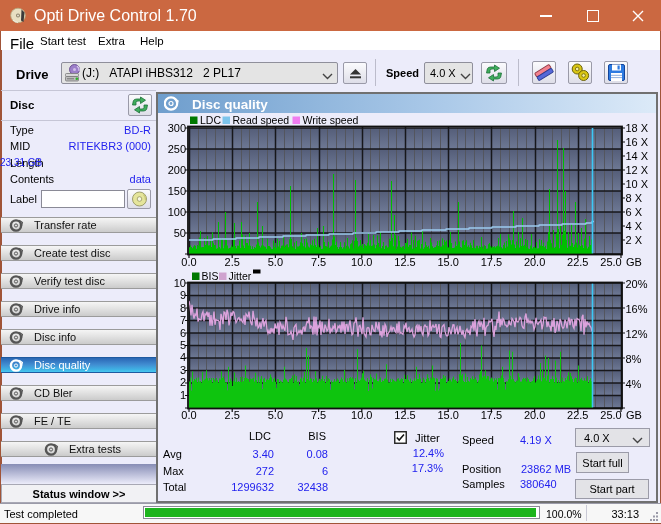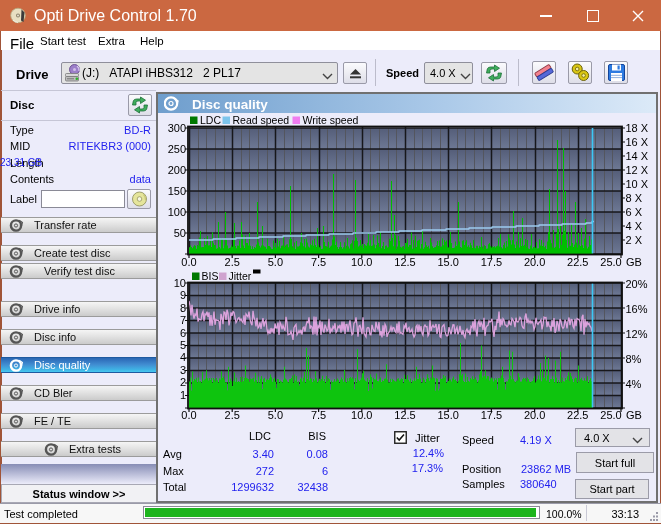--- a/index.html
+++ b/index.html
@@ -131,21 +131,21 @@
     <div class="tx" style="color:#111">Transfer rate</div>
   </div>
 <div class="navbtn" style="top:245px;">
     <div class="ic"><svg width="15" height="15" viewBox="0 0 15 15">
         <circle cx="7" cy="7.5" r="5.1" fill="none" stroke="#555" stroke-width="2.4"></circle>
         <circle cx="7" cy="7.5" r="1.6" fill="none" stroke="#555" stroke-width="1"></circle>
         <path d="M10.2 2.2 L13.4 4.6 L12.6 7.6" stroke="#555" stroke-width="1.2" fill="none"></path>
       </svg></div>
     <div class="tx" style="color:#111">Create test disc</div>
   </div>
-<div class="navbtn" style="top:263px;gap:10px;">
+<div class="navbtn" style="top:273px;">
     <div class="ic"><svg width="15" height="15" viewBox="0 0 15 15">
         <circle cx="7" cy="7.5" r="5.1" fill="none" stroke="#555" stroke-width="2.4"></circle>
         <circle cx="7" cy="7.5" r="1.6" fill="none" stroke="#555" stroke-width="1"></circle>
         <path d="M10.2 2.2 L13.4 4.6 L12.6 7.6" stroke="#555" stroke-width="1.2" fill="none"></path>
       </svg></div>
     <div class="tx" style="color:#111">Verify test disc</div>
   </div>
 <div class="navbtn" style="top:301px;">
     <div class="ic"><svg width="15" height="15" viewBox="0 0 15 15">
         <circle cx="7" cy="7.5" r="5.1" fill="none" stroke="#555" stroke-width="2.4"></circle>
@@ -326,21 +326,21 @@
 <div class="abs " style="left:462px;top:462.5px;font-size:11px">Position</div>
 <div class="abs blue" style="left:521px;top:462.5px;font-size:11px">23862 MB</div>
 <div class="abs " style="left:462px;top:478px;font-size:11px">Samples</div>
 <div class="abs blue" style="left:520px;top:478px;font-size:11px">380640</div>
 <div class="gbtn" style="left:575px;top:428px;width:75px;height:19px;justify-content:flex-start">
     <span style="margin-left:8px">4.0 X</span>
   </div>
 <div class="abs" style="left:632px;top:434px"><svg width="11" height="7" viewBox="0 0 11 7">
       <path d="M1 1 L5.5 5.5 L10 1" stroke="#444" stroke-width="1.4" fill="none"></path>
     </svg></div>
-<div class="gbtn" style="left:576px;top:452px;width:78px;height:21px">Start full</div>
+<div class="gbtn" style="left:576px;top:452px;width:53px;height:21px">Start full</div>
 <div class="gbtn" style="left:575px;top:479px;width:74px;height:20px">Start part</div>
 <div class="abs" style="left:0;top:503px;width:661px;height:1px;background:#9A9AA8"></div>
 <div class="abs" style="left:0;top:504px;width:661px;height:18.5px;background:#F7F7F7"></div>
 <div class="abs" style="left:4px;top:508px;font-size:11px">Test completed</div>
 <div class="abs" style="left:143px;top:506px;width:397px;height:13px;background:#fff;border:1px solid #8A8A96"></div>
 <div class="abs" style="left:145px;top:508px;width:391px;height:9px;background:#1DB41D"></div>
 <div class="abs" style="left:546px;top:508px;font-size:10.5px">100.0%</div>
 <div class="abs" style="left:586px;top:505px;width:1px;height:16px;background:#CACAD6"></div>
 <div class="abs" style="left:519px;top:508px;width:120px;text-align:right;font-size:11px">33:13</div>
 <svg class="abs" style="left:650px;top:512px" width="9" height="9" viewBox="0 0 9 9">

